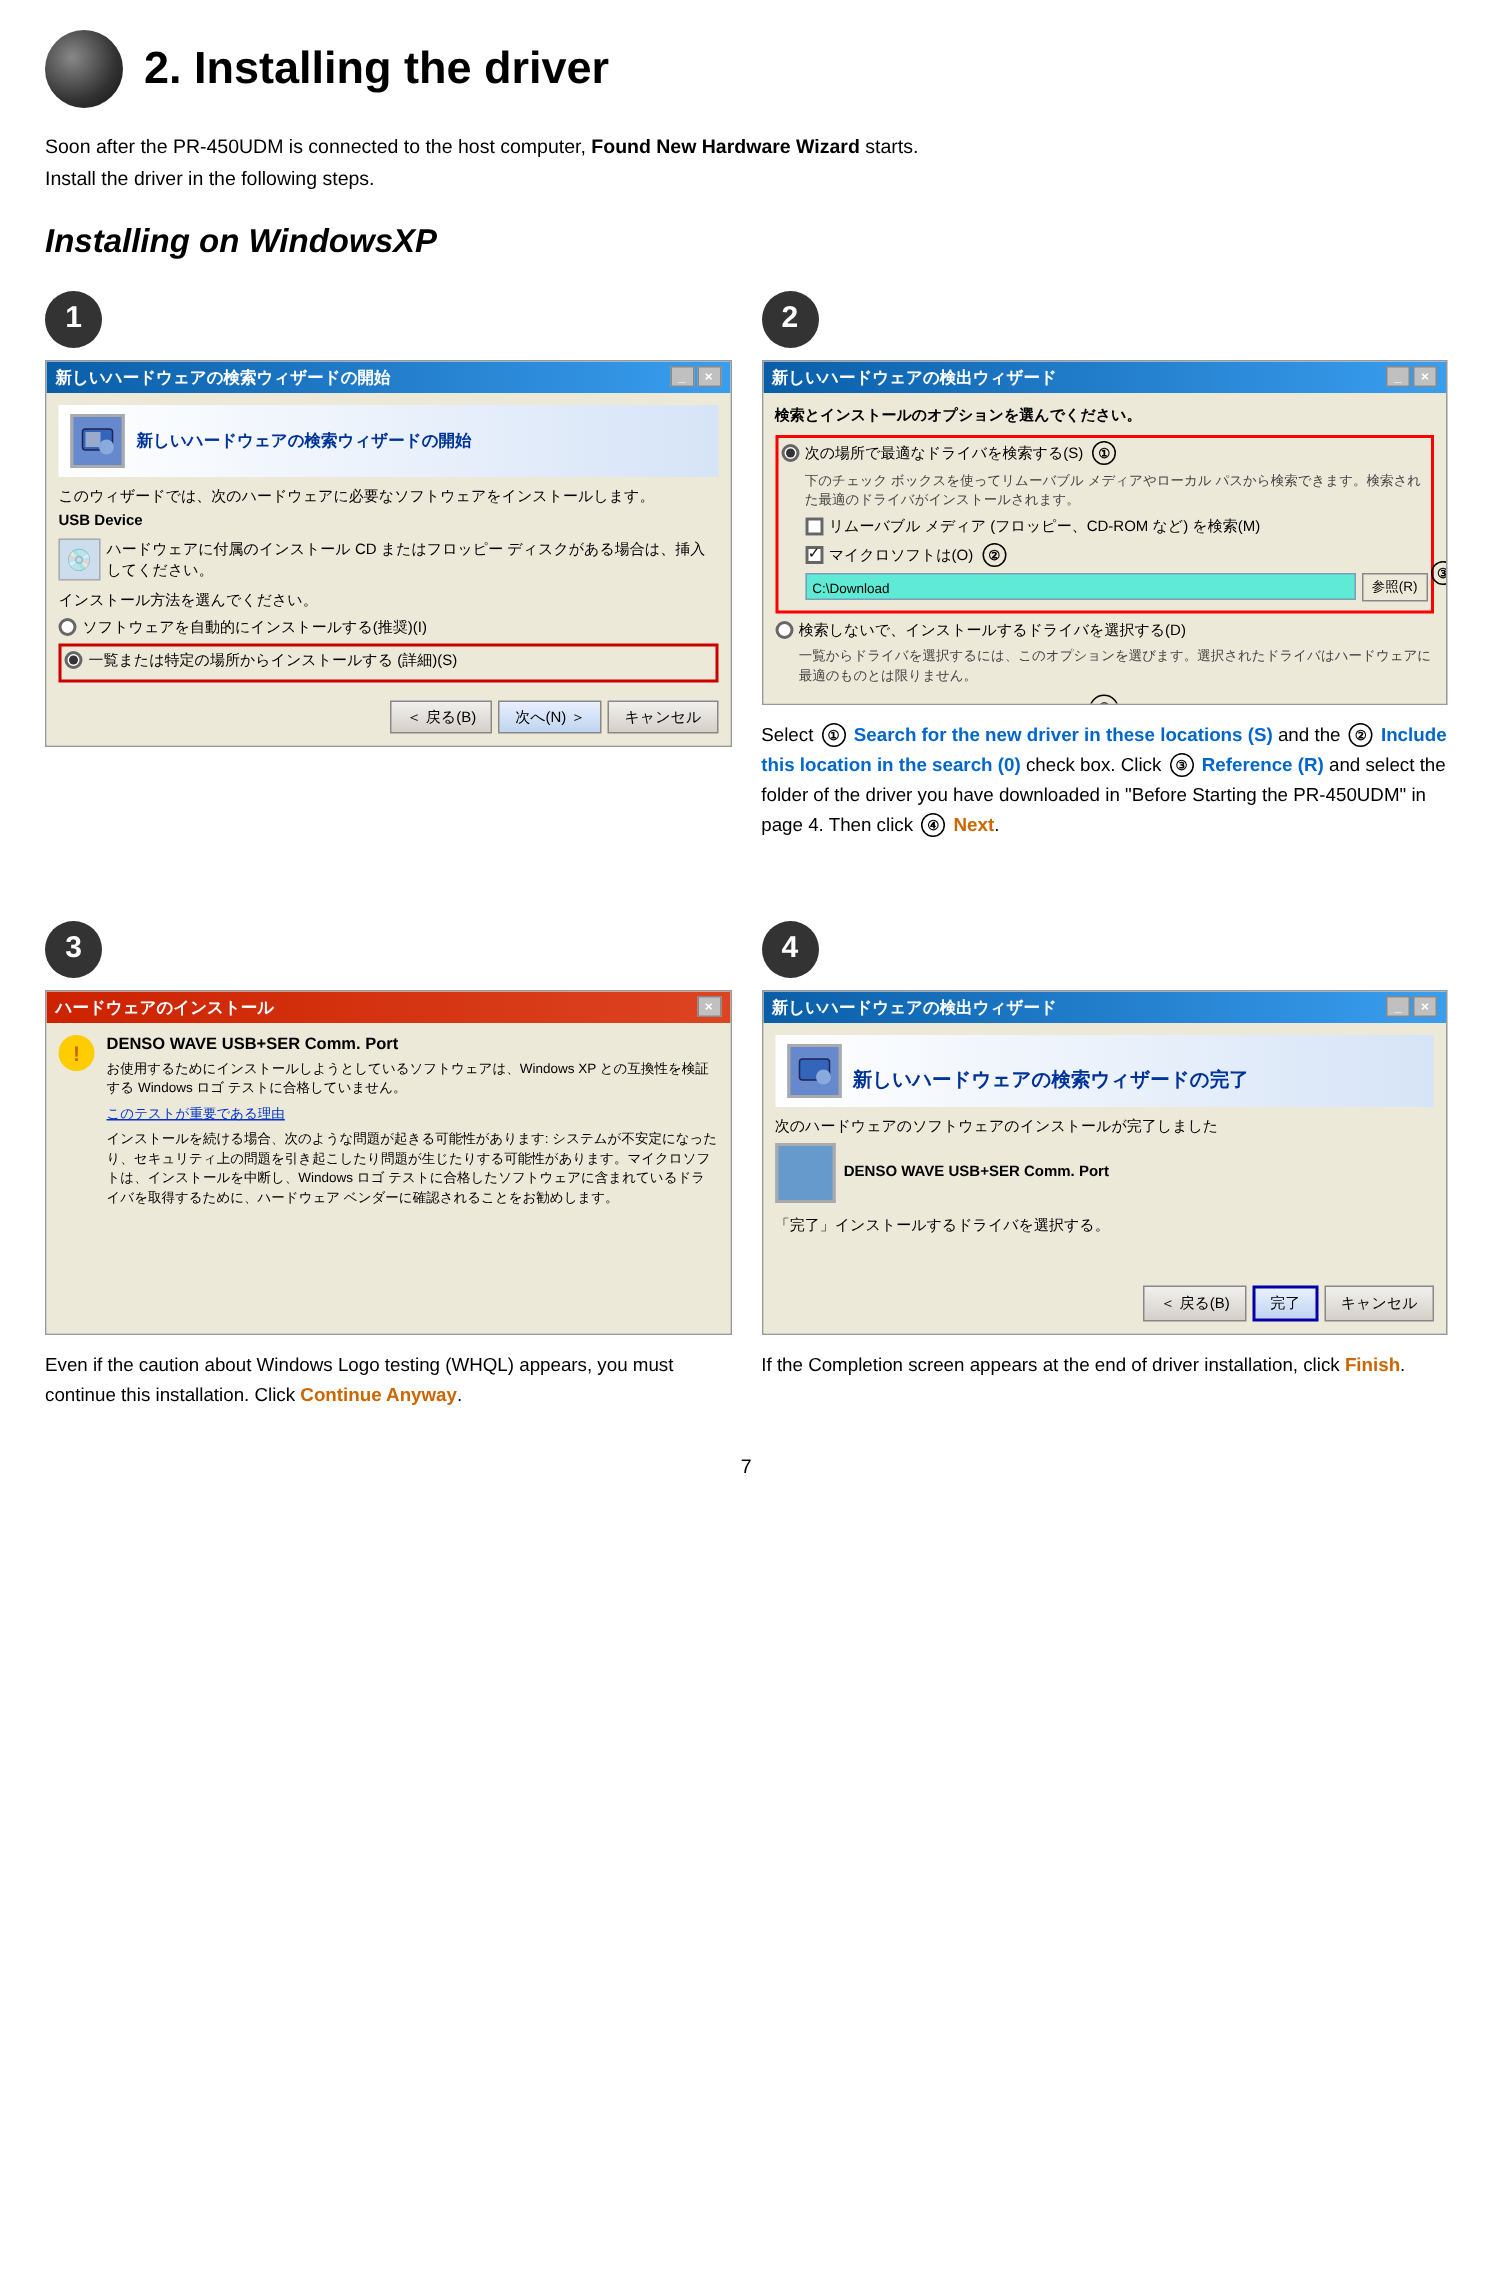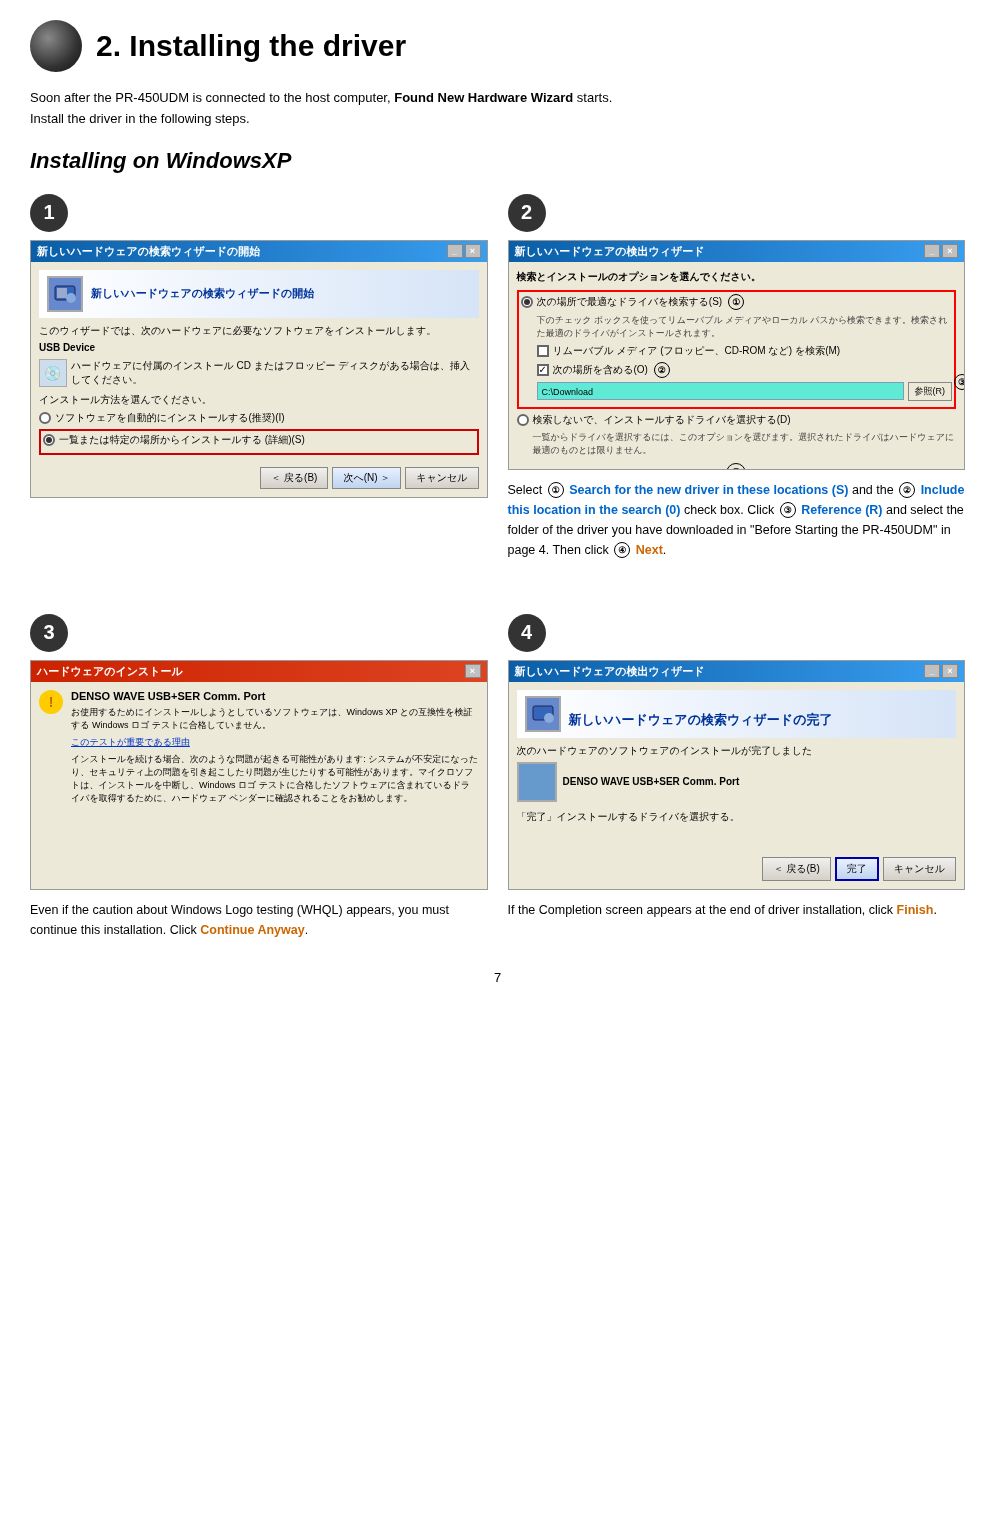--- a/index.html
+++ b/index.html
@@ -454,21 +454,21 @@
               <span>次の場所で最適なドライバを検索する(S)</span>
               <span class="circle-num">①</span>
             </div>
             <p style="font-size:9px;margin-left:16px;color:#444;margin-bottom:4px;">下のチェック ボックスを使ってリムーバブル メディアやローカル パスから検索できます。検索された最適のドライバがインストールされます。</p>
             <div class="checkbox-row" style="margin-left:16px;">
               <div class="checkbox"></div>
               <span>リムーバブル メディア (フロッピー、CD-ROM など) を検索(M)</span>
             </div>
             <div class="checkbox-row" style="margin-left:16px;">
               <div class="checkbox checked"></div>
-              <span>次の場所を含める(O)</span>
+              <span>マイクロソフトは(O)</span>
               <span class="circle-num">②</span>
             </div>
             <div class="input-row" style="margin-left:16px;">
               <div class="text-input">
                 <span style="font-size:9px;line-height:16px;display:block;padding:1px 2px;">C:\Download</span>
               </div>
               <div style="position:relative;">
                 <button class="browse-btn">参照(R)</button>
                 <span class="circle-num" style="position:absolute;top:-8px;right:-20px;">③</span>
               </div>

